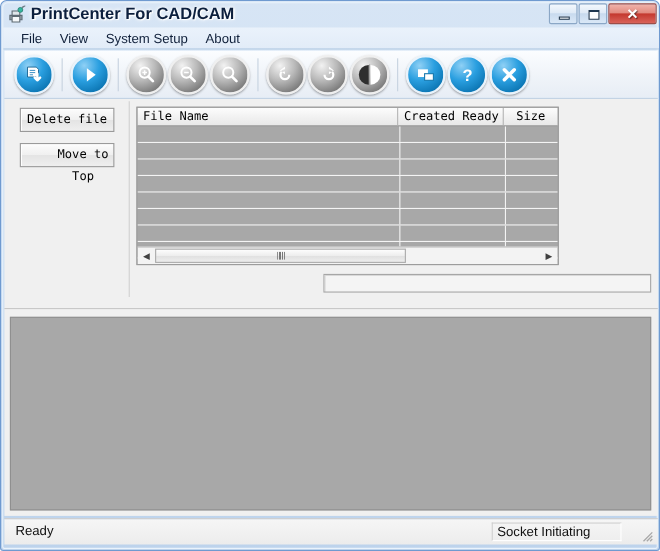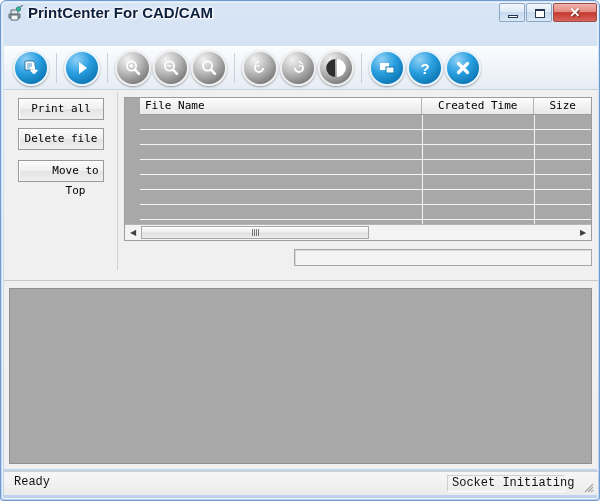--- a/index.html
+++ b/index.html
@@ -200,26 +200,25 @@
     line-height: 20px;
     cursor: default;
     box-shadow: inset 1px 1px 0 #ffffff;
   }
   .pbtn.gap { margin-top: 10px; padding-left: 29px; }
 
   
   .listbox {
     position: absolute;
     left: 120px; top: 7px;
-    width: 468px; height: 144px;
+    width: 384px; height: 144px;
     background: #a8a8a8;
     border: 1px solid #9c9c9c;
     box-sizing: border-box;
     overflow: hidden;
-    padding-left: 15px;
   }
   .lheader {
     display: flex;
     height: 17px;
     background: linear-gradient(to bottom, #fdfdfd 0%, #f2f2f2 50%, #e8e8e8 100%);
     border-bottom: 1px solid #9c9c9c;
     box-sizing: border-box;
   }
   .lhcell {
     font-family: "DejaVu Sans Mono", "Liberation Mono", monospace;
@@ -318,21 +317,20 @@
   }
 
   
   .statusbar {
     position: absolute;
     left: 3px; top: 470px;
     width: 594px; height: 24px;
     background: linear-gradient(to bottom, #f6f6f6 0%, #ececec 100%);
     border-top: 1px solid #cfcfcf;
     box-sizing: border-box;
-    font-family: Liberation Mono, monospace;
   }
   .sb-pane {
     position: absolute;
     top: 3px;
     height: 17px;
     box-sizing: border-box;
     border: 1px solid #cfcfcf;
     border-right-color: #ffffff;
     border-bottom-color: #ffffff;
     font-size: 12px;
@@ -374,20 +372,26 @@
       </div>
       <div class="wbtn">
         <span class="glyph-max"></span>
       </div>
       <div class="wbtn close">
         <span class="glyph-close">✕</span>
       </div>
     </div>
   </div>
 
+  <div class="menubar">
+    <div class="menu-item">File</div>
+    <div class="menu-item">View</div>
+    <div class="menu-item">System Setup</div>
+    <div class="menu-item">About</div>
+  </div>
 
   <div class="toolbar">
 
     <div class="tbtn">
       <span class="orb blue">
         <svg width="20" height="20" viewBox="0 0 20 20">
           <path d="M4 3 H12 L14 5 V12 H4 Z" fill="#ffffff" stroke="#12608f" stroke-width="0.8"></path>
           <path d="M6 6 H11 M6 8 H11 M6 10 H9" stroke="#3b8fc4" stroke-width="0.9"></path>
           <path d="M13 9 V15 M13 15 L10.5 12.5 M13 15 L15.5 12.5" stroke="#ffffff" stroke-width="2.2" fill="none" stroke-linecap="round"></path>
         </svg>
@@ -489,30 +493,29 @@
         <svg width="20" height="20" viewBox="0 0 20 20">
           <path d="M5.5 5.5 L14.5 14.5 M14.5 5.5 L5.5 14.5" stroke="#ffffff" stroke-width="3.2" stroke-linecap="round"></path>
         </svg>
       </span>
     </div>
   </div>
 
   <div class="client">
 
     <div class="btnpanel">
-      <div class="pbtn">Print all</div>
       <div class="pbtn">Delete file</div>
       <div class="pbtn gap">Move to Top</div>
     </div>
     <div class="panel-divider"></div>
 
     <div class="listbox">
       <div class="lheader">
         <div class="lhcell" style="width:302px;text-align:left;">File Name</div>
-        <div class="lhcell" style="width:120px;text-align:center;">Created Time</div>
+        <div class="lhcell" style="width:120px;text-align:center;">Created Ready</div>
         <div class="lhcell" style="width:60px;text-align:center;border-right:none;">Size</div>
       </div>
 
       <div class="lrows">
         <div class="lrow">
           <div class="lcell" style="width:302px;"></div>
           <div class="lcell" style="width:120px;"></div>
           <div class="lcell" style="width:60px;border-right:none;"></div>
         </div>
         <div class="lrow">

